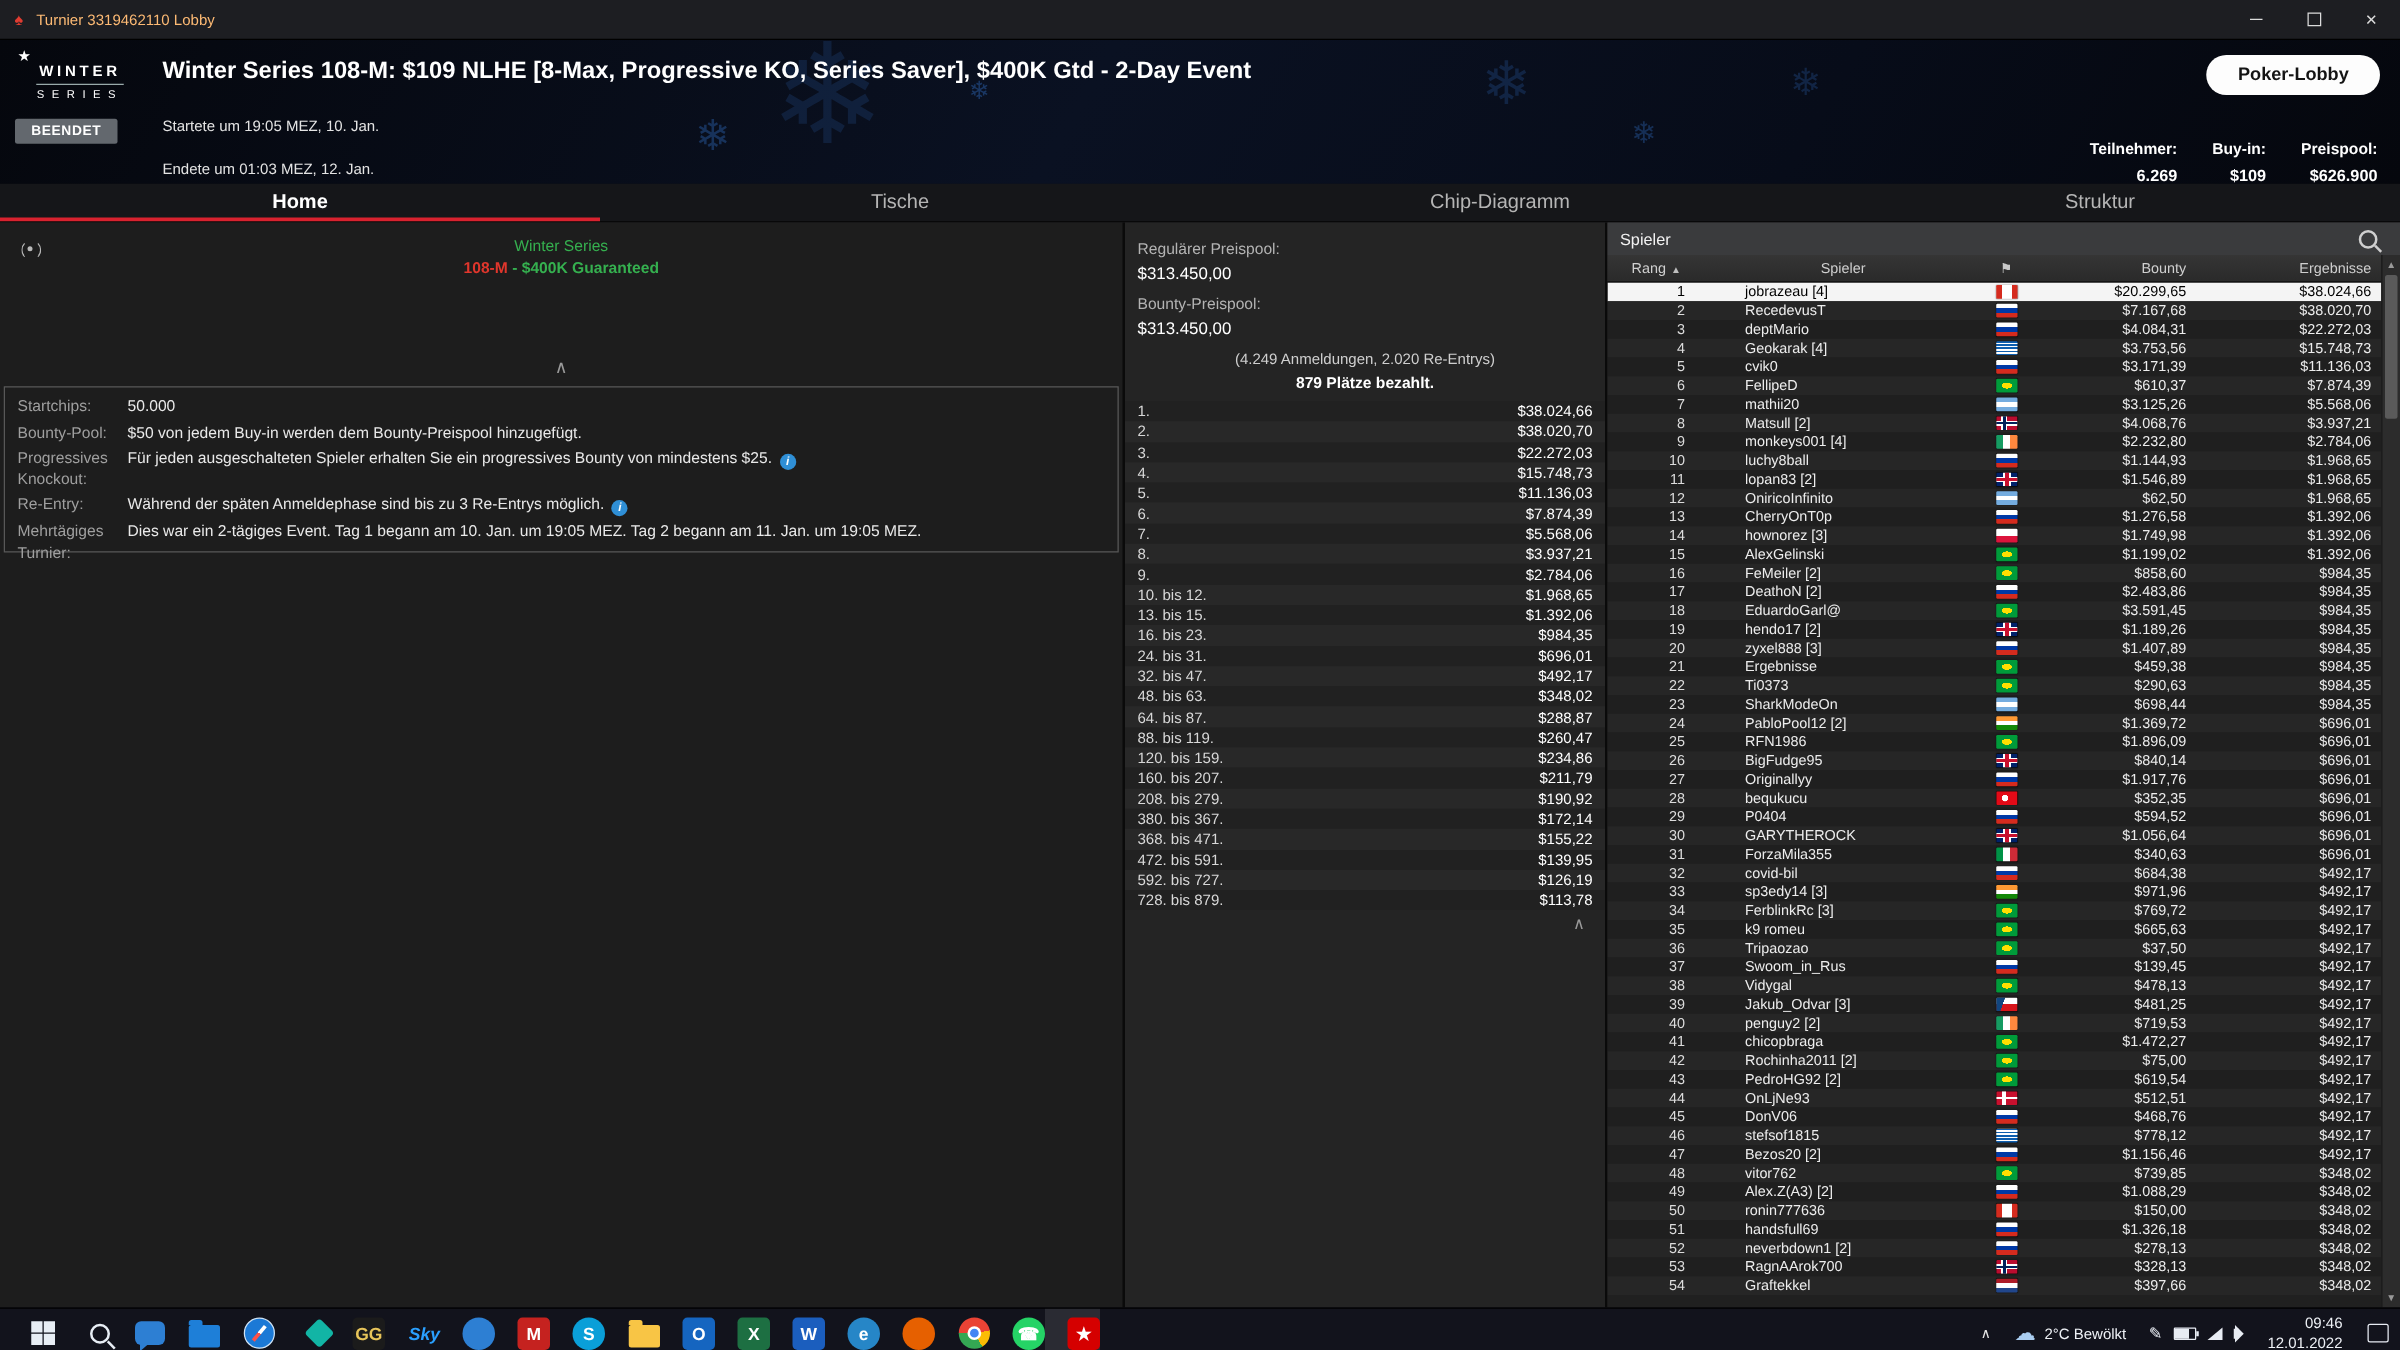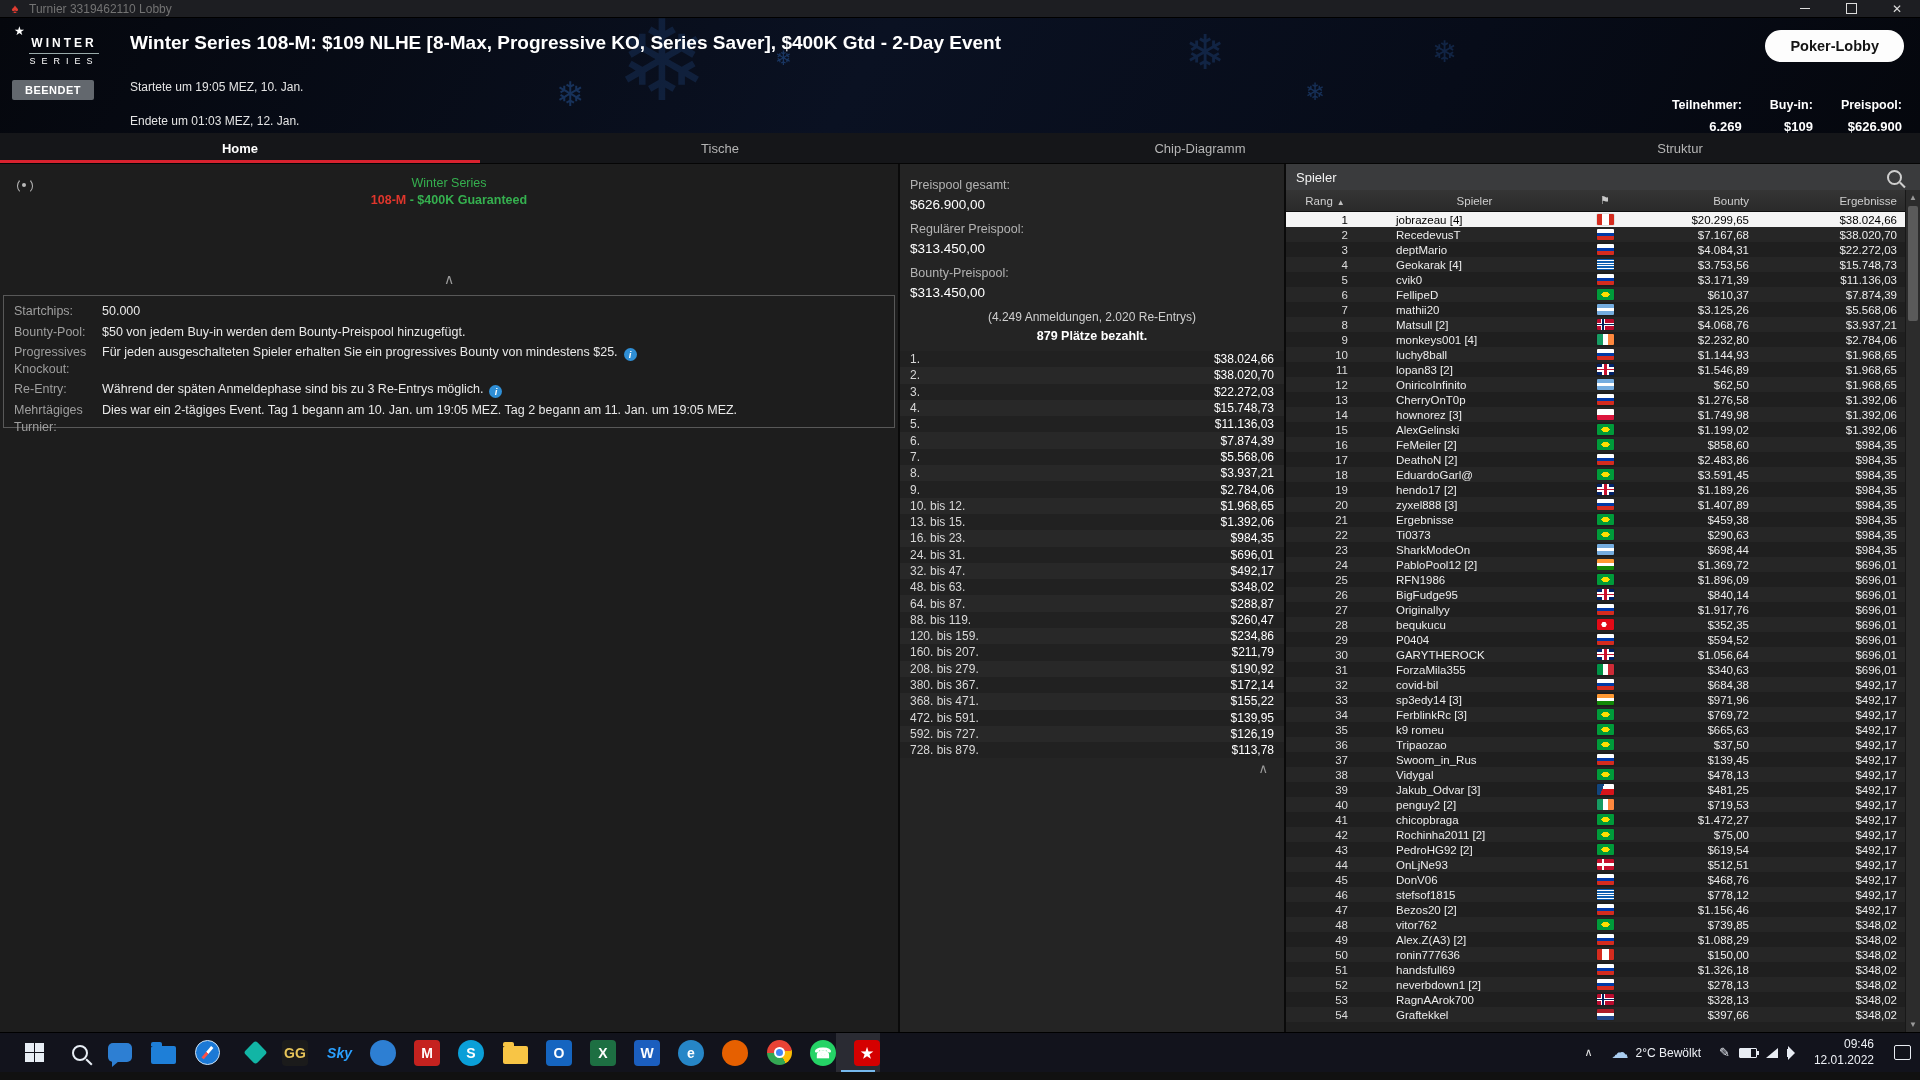--- a/index.html
+++ b/index.html
@@ -1,18 +1,18 @@
 <!DOCTYPE html>
 <html><head>
 <meta charset="utf-8">
 <style>
   html,body{margin:0;padding:0}
   body{width:1920px;height:1080px;overflow:hidden;background:#111;font-family:"Liberation Sans",sans-serif;position:relative;cursor:default;-webkit-font-smoothing:antialiased}
   
-  .titlebar{height:18px;background:#1d1e22;display:flex;align-items:center;color:#737373;font-size:12px;border-bottom:1px solid #000;box-sizing:border-box}
+  .titlebar{height:32px;background:#1d1e22;display:flex;align-items:center;color:#fdba74;font-size:12px;border-bottom:1px solid #000;box-sizing:border-box}
   .app-logo{width:14px;height:14px;margin:0 7px 0 8px;color:#e03c31;font-size:13px;line-height:14px;text-align:center}
   .app-logo::before{content:"♠"}
   .win-controls{margin-left:auto;display:flex;height:100%}
   .win-btn{width:46px;height:100%;display:flex;align-items:center;justify-content:center;color:#dcdcdc}
   .ic-min{width:10px;height:1px;background:#dcdcdc;display:block}
   .ic-max{width:9px;height:9px;border:1px solid #dcdcdc;display:block}
   .ic-close::before{content:"✕";font-size:12px}
   
   .header{height:115px;background:linear-gradient(120deg,#05070d 0%,#0a1122 45%,#070c19 75%,#05070d 100%);position:relative;color:#fff;overflow:hidden}
   .snow{position:absolute;color:#2a5ea8;pointer-events:none}
@@ -32,21 +32,21 @@
   .header-title{position:absolute;left:130px;top:14px;font-size:19px;font-weight:bold;max-width:1150px;white-space:nowrap}
   .header-start{position:absolute;left:130px;top:62px;font-size:12px;color:#e4e4e4}
   .header-end{position:absolute;left:130px;top:96px;font-size:12px;color:#e4e4e4}
   .lobby-btn{position:absolute;right:16px;top:12px;background:#fdfdfd;color:#141414;border-radius:17px;padding:8px 25px;font-size:14.5px;font-weight:bold}
   .header-stats{position:absolute;right:18px;top:80px;display:flex;gap:28px}
   .stat{text-align:right}
   .stat-label{font-size:12.5px;color:#fff;font-weight:bold}
   .stat-value{font-size:13px;color:#fff;margin-top:7px;font-weight:bold}
   
   .tabbar{height:31px;background:#151619;display:flex;border-bottom:1px solid #050505;box-sizing:border-box}
-  .tab{flex:1;display:flex;align-items:center;justify-content:center;font-size:13px;color:#b5b5b5;position:relative}
+  .tab{flex:1;display:flex;align-items:center;justify-content:center;font-size:16px;color:#b5b5b5;position:relative}
   .tab.active{color:#fff;font-weight:bold}
   .tab.active::after{content:"";position:absolute;left:0;right:0;bottom:0;height:3px;background:#d8222f}
   
   .content{display:flex;height:868px;background:#1c1c1c}
   .left-panel{width:900px;border-right:2px solid #0a0a0a;position:relative;background:#1d1d1d;box-sizing:border-box}
   .broadcast{position:absolute;left:14px;top:12px;width:20px;height:18px}
   .broadcast i{position:absolute;left:8px;top:7px;width:4px;height:4px;background:#b9b9b9;border-radius:50%}
   .broadcast::before{content:"";position:absolute;left:3px;top:2px;width:14px;height:14px;border:1.5px solid #b9b9b9;border-radius:50%;border-top-color:transparent;border-bottom-color:transparent}
   .series-head{text-align:center;padding-top:12px}
   .series-name{color:#35b04f;font-size:12.5px}
@@ -254,24 +254,20 @@
         </div>
         <div class="detail-row">
           <div class="detail-label">Mehrtägiges Turnier:</div>
           <div class="detail-text"><span>Dies war ein 2-tägiges Event. Tag 1 begann am 10. Jan. um 19:05 MEZ. Tag 2 begann am 11. Jan. um 19:05 MEZ.</span></div>
         </div>
       </div>
   </div>
 
   <div class="mid-panel">
     <div class="pp-group">
-      <div class="pp-label">Preispool gesamt:</div>
-      <div class="pp-value">$626.900,00</div>
-    </div>
-    <div class="pp-group">
       <div class="pp-label">Regulärer Preispool:</div>
       <div class="pp-value">$313.450,00</div>
     </div>
     <div class="pp-group">
       <div class="pp-label">Bounty-Preispool:</div>
       <div class="pp-value">$313.450,00</div>
     </div>
     <div class="pp-note">(4.249 Anmeldungen, 2.020 Re-Entrys)</div>
     <div class="pp-paid">879 Plätze bezahlt.</div>
     <div class="payout-list">

